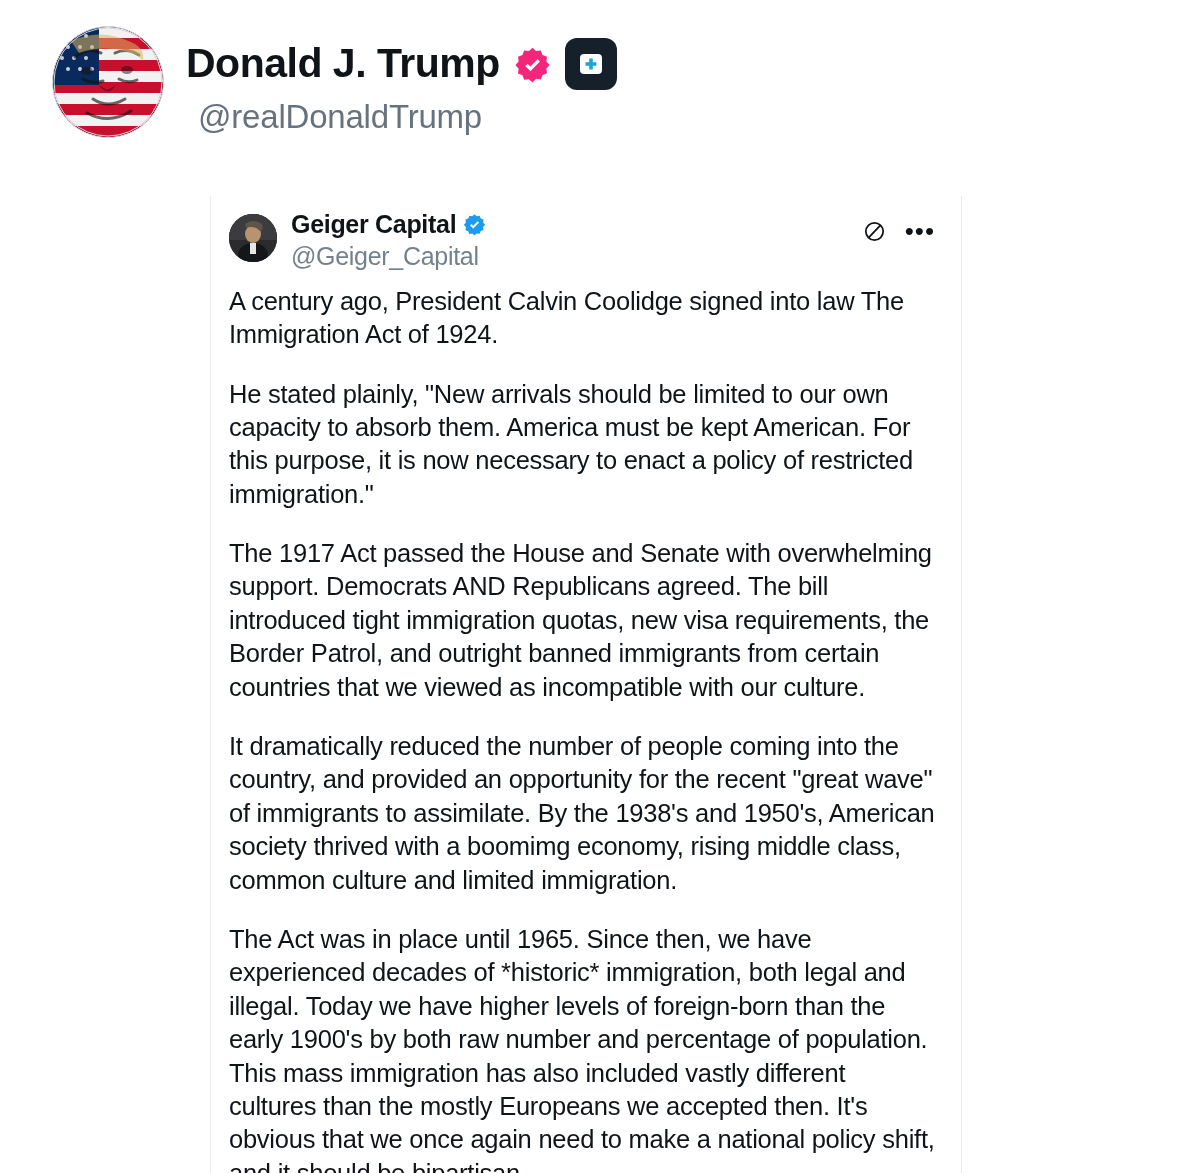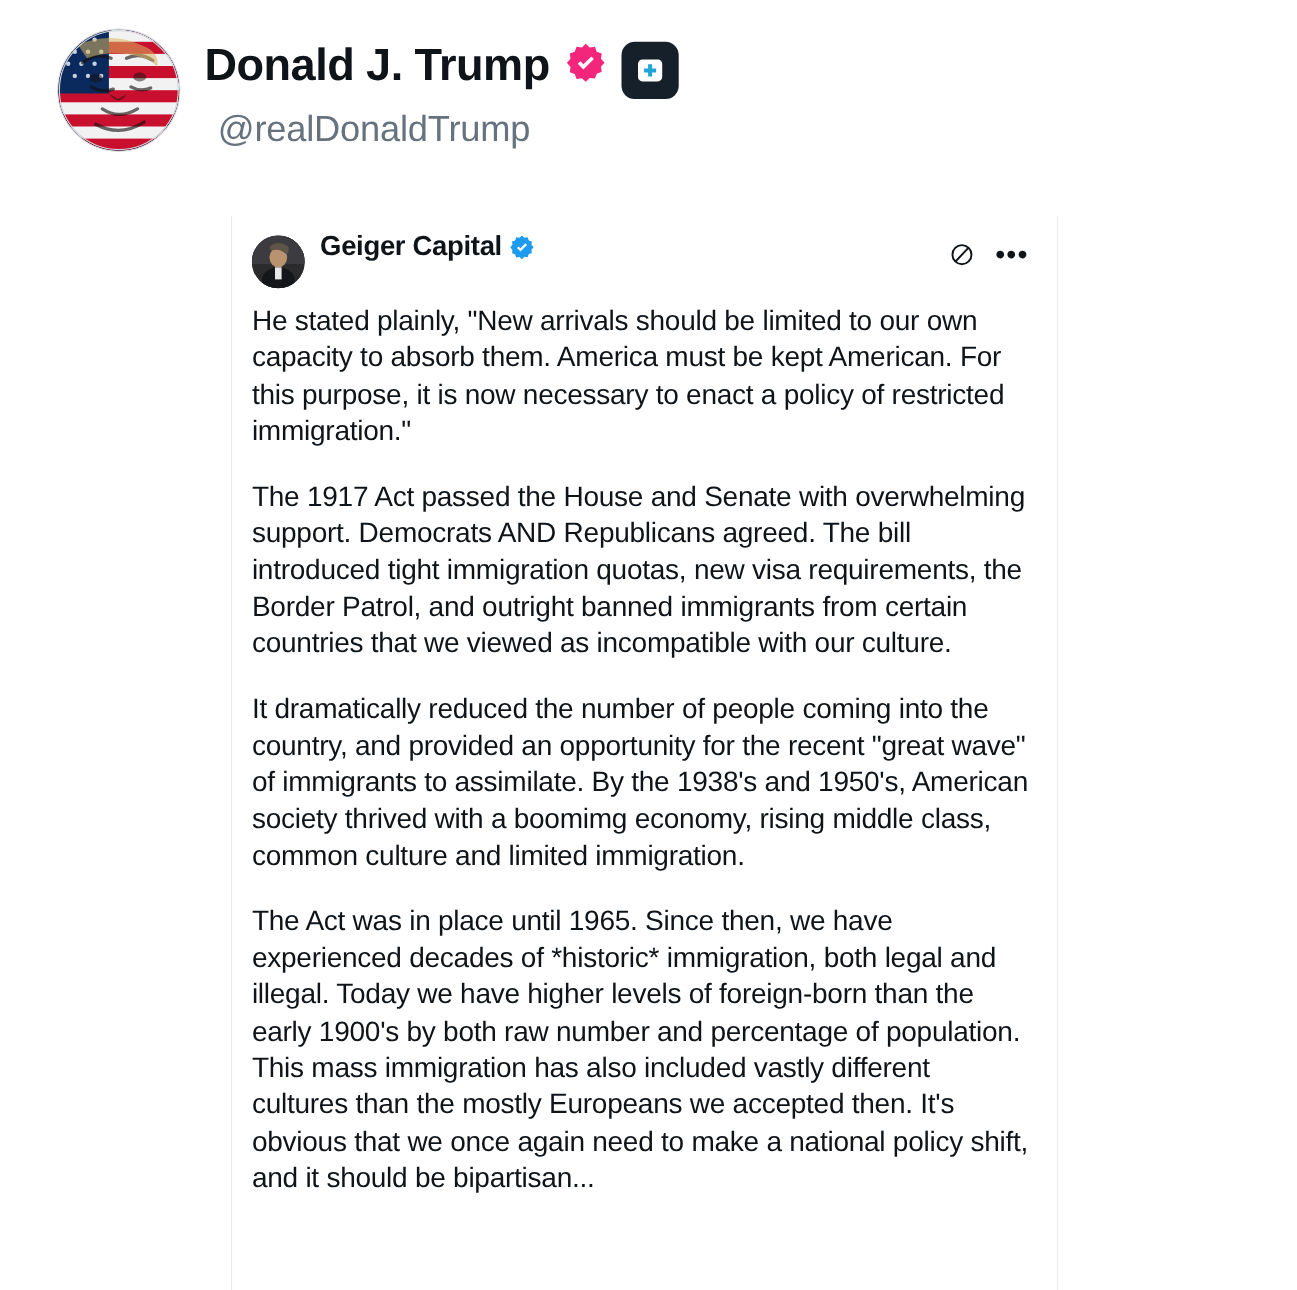--- a/index.html
+++ b/index.html
@@ -33,20 +33,21 @@
     border: 1px solid #d8dde2;
   }
   .avatar svg { display: block; width: 100%; height: 100%; }
 
   .identity {
     margin-left: 22px;
     padding-top: 12px;
   }
   .name-row {
     display: flex;
+    align-items: center;
     gap: 14px;
   }
   .display-name {
     font-size: 41px;
     font-weight: 700;
     letter-spacing: -0.5px;
     color: #0f1419;
     line-height: 1.05;
   }
   .verified-pink {
@@ -249,35 +250,37 @@
     </div>
 
     <div class="q-names">
       <div class="q-name-row">
         <span class="q-name">Geiger Capital</span>
         <svg class="q-verified" viewBox="0 0 24 24" xmlns="http://www.w3.org/2000/svg">
           <path fill="#1d9bf0" d="M12 1.2l2.3 2.1 3.1-.4 1.1 2.9 2.9 1.1-.4 3.1 2.1 2.3-2.1 2.3.4 3.1-2.9 1.1-1.1 2.9-3.1-.4L12 23.6l-2.3-2.1-3.1.4-1.1-2.9-2.9-1.1.4-3.1L.9 12.3l2.1-2.3-.4-3.1 2.9-1.1L6.6 2.9l3.1.4z"></path>
           <path fill="#ffffff" d="M10.6 16.3l-3.3-3.3 1.5-1.5 1.8 1.8 4.7-4.7 1.5 1.5z"></path>
         </svg>
       </div>
+      <div class="q-handle">@Geiger_Capital</div>
     </div>
 
     <div class="q-actions">
       <button class="icon-btn" aria-label="muted">
         <svg width="25" height="25" viewBox="0 0 24 24" xmlns="http://www.w3.org/2000/svg">
           <circle cx="12" cy="12" r="8.3" fill="none" stroke="#0f1419" stroke-width="1.7"></circle>
           <line x1="6.2" y1="18.2" x2="17.8" y2="5.8" stroke="#0f1419" stroke-width="1.7"></line>
         </svg>
       </button>
       <button class="icon-btn" aria-label="more">
         <span class="dots">•••</span>
       </button>
     </div>
   </div>
 
   <div class="q-body">
+    <p>A century ago, President Calvin Coolidge signed into law The Immigration Act of 1924.</p>
     <p>He stated plainly, "New arrivals should be limited to our own capacity to absorb them. America must be kept American. For this purpose, it is now necessary to enact a policy of restricted immigration."</p>
     <p>The 1917 Act passed the House and Senate with overwhelming support. Democrats AND Republicans agreed. The bill introduced tight immigration quotas, new visa requirements, the Border Patrol, and outright banned immigrants from certain countries that we viewed as incompatible with our culture.</p>
     <p>It dramatically reduced the number of people coming into the country, and provided an opportunity for the recent "great wave" of immigrants to assimilate. By the 1938's and 1950's, American society thrived with a boomimg economy, rising middle class, common culture and limited immigration.</p>
     <p>The Act was in place until 1965. Since then, we have experienced decades of *historic* immigration, both legal and illegal. Today we have higher levels of foreign-born than the early 1900's by both raw number and percentage of population. This mass immigration has also included vastly different cultures than the mostly Europeans we accepted then. It's obvious that we once again need to make a national policy shift, and it should be bipartisan...</p>
 
   </div>
 </div>
 
 </body></html>

